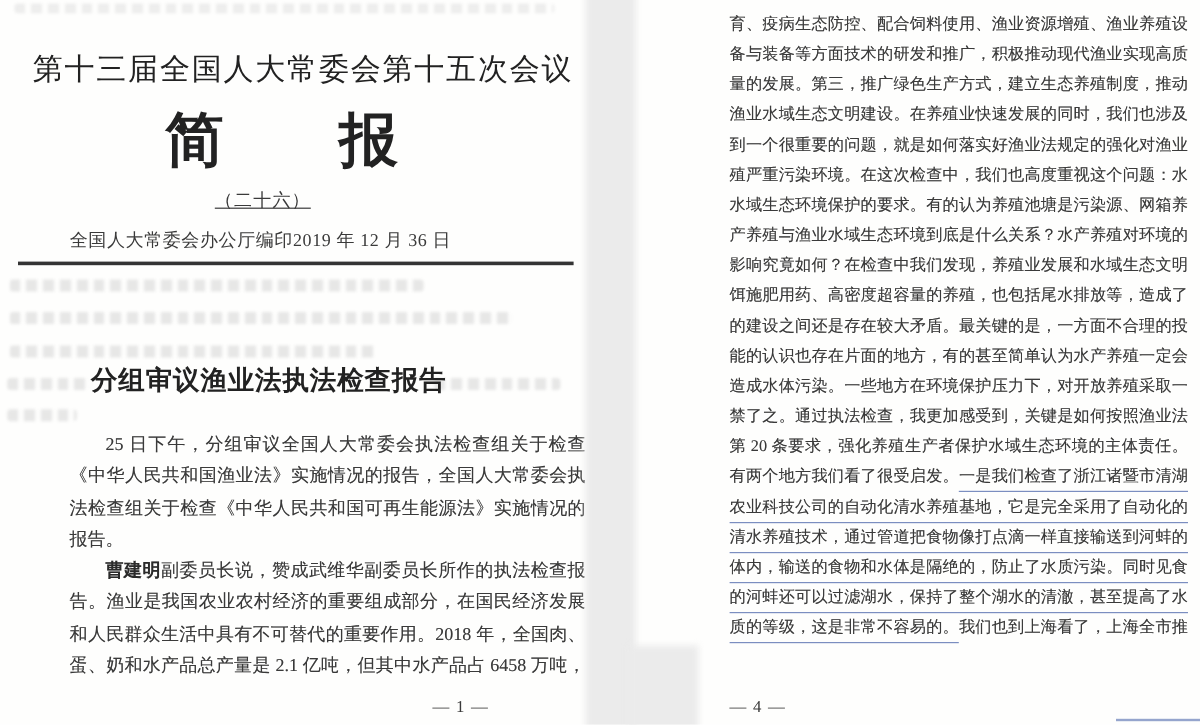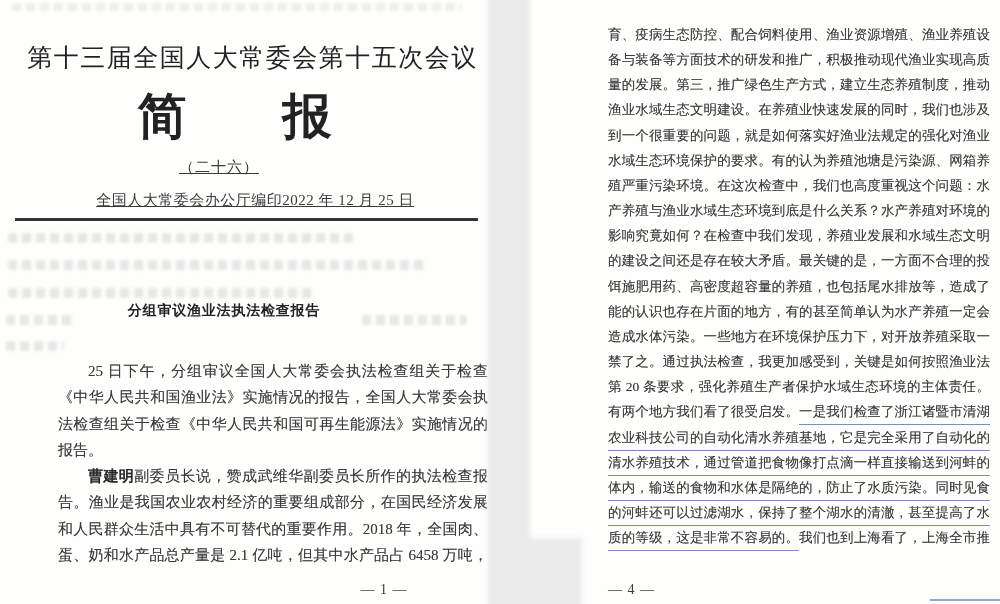--- a/index.html
+++ b/index.html
@@ -50,39 +50,39 @@
   .doc-title{
     position:absolute;left:0px;top:84px;width:469px;
     display:flex;justify-content:center;gap:96px;
     font-size:49px;font-weight:bold;color:var(--ink-dark);
   }
   .issue-no{
     position:absolute;left:0px;top:158px;width:438px;
     text-align:center;font-size:15px;letter-spacing:1px;text-decoration:underline;
   }
   .pub-row{
-    position:absolute;left:40px;top:191px;width:374px;
-    display:flex;justify-content:flex-end;
-    font-size:15px;letter-spacing:0.5px;white-space:nowrap;text-decoration:underline;
+    position:absolute;left:30px;top:191px;width:374px;
+    display:flex;justify-content:center;
+    font-size:15px;letter-spacing:0.5px;white-space:nowrap;
   }
   .rule{
     position:absolute;left:15px;top:218px;width:463px;height:2.5px;
     background:#343434;
   }
   .section-heading{
     position:absolute;left:0px;top:302px;width:448px;
-    text-align:center;font-size:14px;font-weight:bold;letter-spacing:0.8px;
+    text-align:center;font-size:22px;font-weight:bold;letter-spacing:0.8px;
     color:var(--ink-dark);white-space:nowrap;
   }
   .left-body{
     position:absolute;left:18px;top:358px;width:430px;
     font-size:15px;line-height:26.3px;margin-left:40px;
   }
   .right-body{
-    position:absolute;left:23px;top:22px;width:382px;
+    position:absolute;left:23px;top:7px;width:382px;
     font-size:13.5px;line-height:25.15px;
   }
   .bline{
     text-align:justify;text-align-last:justify;
     white-space:nowrap;
     text-shadow:0 0 0.5px rgba(55,55,55,0.45);
   }
   .bline.indent{padding-left:30px;}
   .bline.short{text-align-last:left;}
   .bold-name{font-weight:bold;color:#2b2b2b;}
@@ -113,21 +113,21 @@
 
     <div class="doc-title">
       <span>简</span>
       <span>报</span>
     </div>
 
     <div class="issue-no">（二十六）</div>
 
     <div class="pub-row">
       <span>全国人大常委会办公厅编印</span>
-      <span>2022 年 12 月 25 日</span>
+      <span>2019 年 12 月 36 日</span>
     </div>
 
     <div class="rule"></div>
 
     <div class="bleed-row bleed-1"></div>
     <div class="bleed-row bleed-2"></div>
     <div class="bleed-row bleed-3"></div>
     <div class="bleed-row bleed-4a"></div>
     <div class="bleed-row bleed-4b"></div>
     <div class="bleed-row bleed-5"></div>
@@ -151,26 +151,26 @@
   <div class="gutter gutter-main"></div>
   <div class="gutter gutter-bottom"></div>
 
   <div class="page right-page">
     <div class="right-body" id="right-body">
         <div class="bline">育、疫病生态防控、配合饲料使用、渔业资源增殖、渔业养殖设</div>
         <div class="bline">备与装备等方面技术的研发和推广，积极推动现代渔业实现高质</div>
         <div class="bline">量的发展。第三，推广绿色生产方式，建立生态养殖制度，推动</div>
         <div class="bline">渔业水域生态文明建设。在养殖业快速发展的同时，我们也涉及</div>
         <div class="bline">到一个很重要的问题，就是如何落实好渔业法规定的强化对渔业</div>
+        <div class="bline">殖严重污染环境。在这次检查中，我们也高度重视这个问题：水</div>
         <div class="bline">水域生态环境保护的要求。有的认为养殖池塘是污染源、网箱养</div>
-        <div class="bline">殖严重污染环境。在这次检查中，我们也高度重视这个问题：水</div>
         <div class="bline">产养殖与渔业水域生态环境到底是什么关系？水产养殖对环境的</div>
         <div class="bline">影响究竟如何？在检查中我们发现，养殖业发展和水域生态文明</div>
+        <div class="bline">饵施肥用药、高密度超容量的养殖，也包括尾水排放等，造成了</div>
         <div class="bline">的建设之间还是存在较大矛盾。最关键的是，一方面不合理的投</div>
-        <div class="bline">饵施肥用药、高密度超容量的养殖，也包括尾水排放等，造成了</div>
         <div class="bline">能的认识也存在片面的地方，有的甚至简单认为水产养殖一定会</div>
         <div class="bline">造成水体污染。一些地方在环境保护压力下，对开放养殖采取一</div>
         <div class="bline">禁了之。通过执法检查，我更加感受到，关键是如何按照渔业法</div>
         <div class="bline">第 20 条要求，强化养殖生产者保护水域生态环境的主体责任。</div>
         <div class="bline"><span>有两个地方我们看了很受启发。</span><span class="u">一是我们检查了浙江诸暨市清湖</span></div>
         <div class="bline"><span class="u">农业科技公司的自动化清水养殖基地，它是完全采用了自动化的</span></div>
         <div class="bline"><span class="u">清水养殖技术，通过管道把食物像打点滴一样直接输送到河蚌的</span></div>
         <div class="bline"><span class="u">体内，输送的食物和水体是隔绝的，防止了水质污染。同时见食</span></div>
         <div class="bline"><span class="u">的河蚌还可以过滤湖水，保持了整个湖水的清澈，甚至提高了水</span></div>
         <div class="bline"><span class="u">质的等级，这是非常不容易的。</span><span>我们也到上海看了，上海全市推</span></div>

